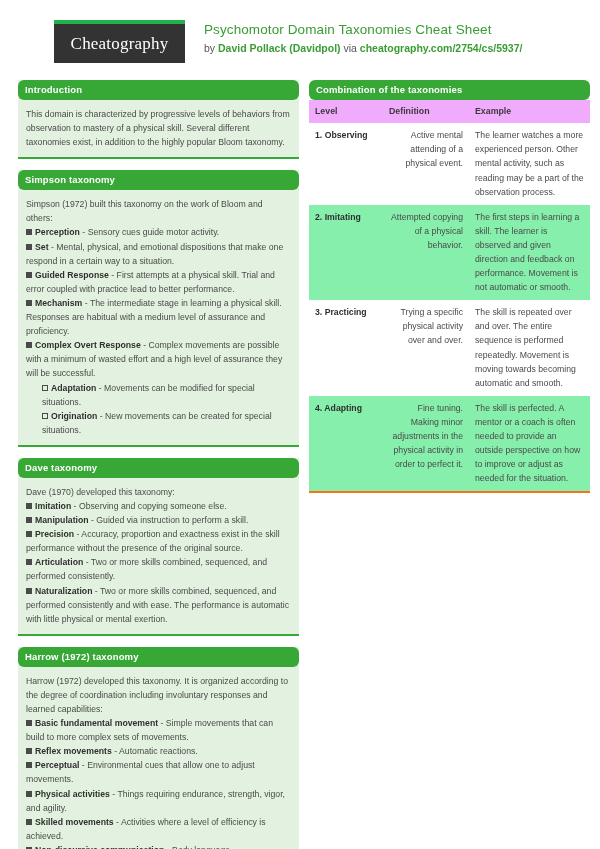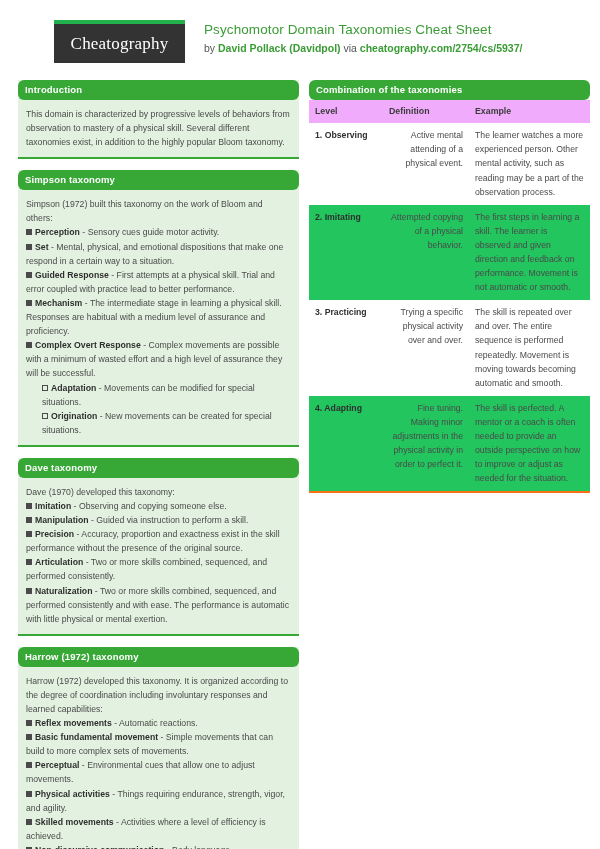--- a/index.html
+++ b/index.html
@@ -52,21 +52,21 @@
 
   
   .tbl{width:100%;border-collapse:collapse;font-size:8.7px;line-height:1.62;}
   .tbl th{
     background:#f0abfc;color:#3b3b3b;font-weight:700;text-align:left;
     padding:4px 6px 5px 6px;font-size:8.8px;
   }
   .tbl td{padding:5px 6px 6px 6px;vertical-align:top;color:#4a4a4a;}
   .tbl td.lvl{font-weight:700;color:#2f2f2f;width:62px;}
   .tbl td.def{width:74px;text-align:right;}
-  .tbl tr.alt td{background:#22c55e;}
+  .tbl tr.alt td{background:#86efac;}
   .tbl tr.plain td{background:#ffffff;}
   .tbl-wrap{background:#ffffff;border-bottom:2px solid #f97316;margin-bottom:11px;}
 </style>
 </head>
 <body>
 
 <div class="page">
 
   <div class="header">
     <div class="logo-box">
@@ -117,22 +117,22 @@
               <span class="ln"><span class="sq"></span><b>Naturalization</b><span> - Two or more skills combined, sequenced, and performed consistently and with ease. The performance is automatic with little physical or mental exertion.</span></span>
             </div>
         </div>
       </div>
 
       <div class="card">
         <div class="card-head">Harrow (1972) taxonomy</div>
         <div class="card-body">
           <span class="ln">Harrow (1972) developed this taxonomy. It is organized according to the degree of coordination including involuntary responses and learned capabilities:</span>
           <div>
+              <span class="ln"><span class="sq"></span><b>Basic fundamental movement</b><span> - Simple movements that can build to more complex sets of movements.</span></span>
               <span class="ln"><span class="sq"></span><b>Reflex movements</b><span> - Automatic reactions.</span></span>
-              <span class="ln"><span class="sq"></span><b>Basic fundamental movement</b><span> - Simple movements that can build to more complex sets of movements.</span></span>
               <span class="ln"><span class="sq"></span><b>Perceptual</b><span> - Environmental cues that allow one to adjust movements.</span></span>
               <span class="ln"><span class="sq"></span><b>Physical activities</b><span> - Things requiring endurance, strength, vigor, and agility.</span></span>
               <span class="ln"><span class="sq"></span><b>Skilled movements</b><span> - Activities where a level of efficiency is achieved.</span></span>
               <span class="ln"><span class="sq"></span><b>Non-discursive communication</b><span> - Body language.</span></span>
             </div>
         </div>
       </div>
 
     </div>
 

